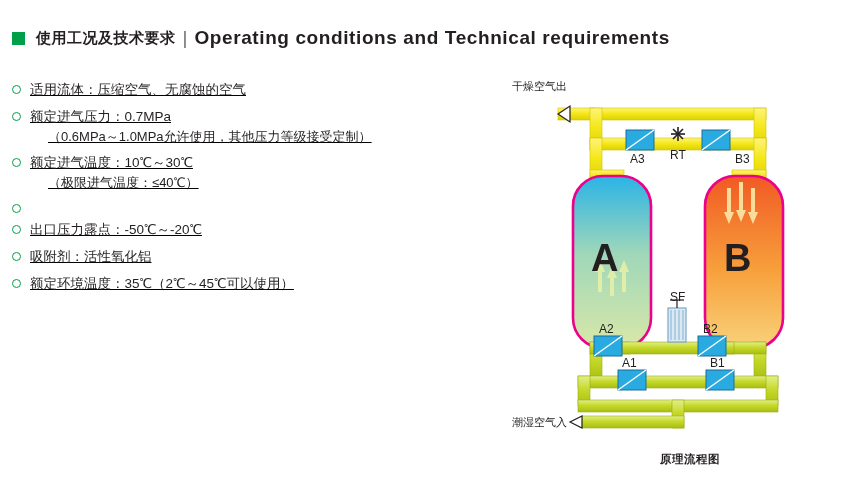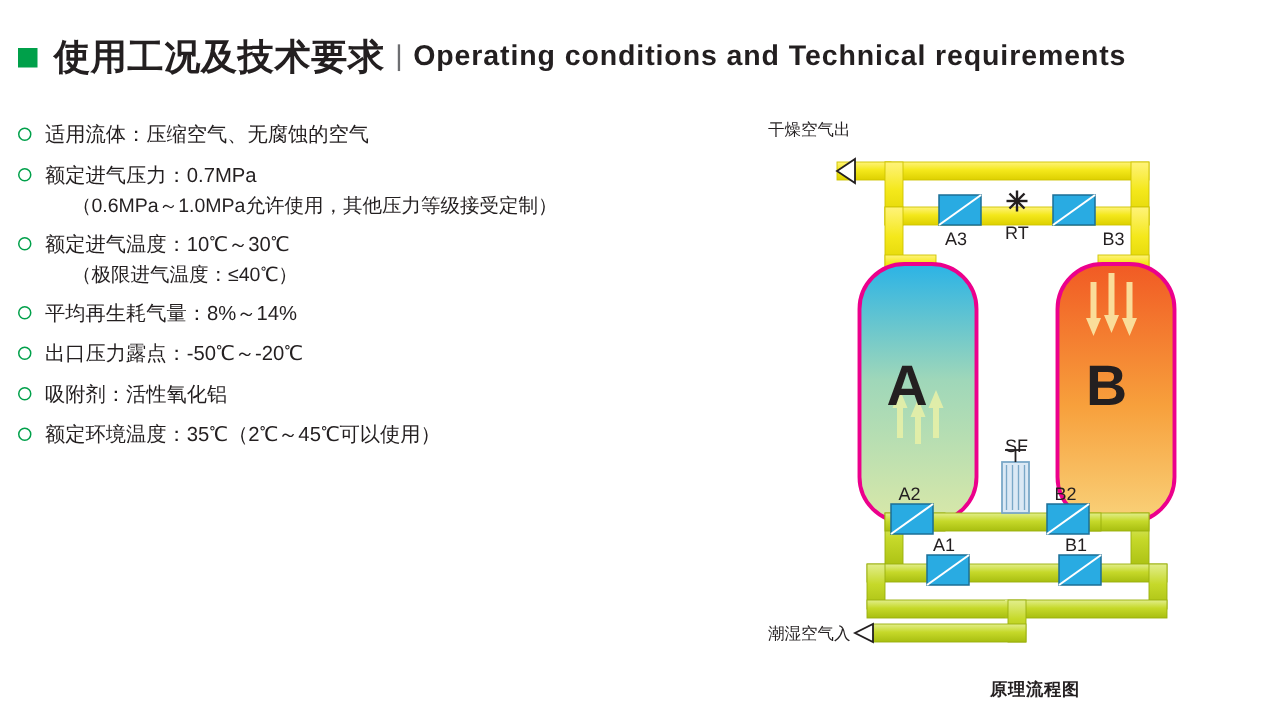--- a/index.html
+++ b/index.html
@@ -27,21 +27,21 @@
     box-sizing: border-box;
   }
   #header-bullet {
     width: 13px;
     height: 13px;
     background: #00a04a;
     margin-right: 11px;
     flex: none;
   }
   #header-cn {
-    font-size: 24px;
+    font-size: 15px;
     font-weight: bold;
     color: #231f20;
     letter-spacing: 0.5px;
   }
   #header-sep {
     font-size: 19px;
     color: #6d6e71;
     margin: 0 7px;
     font-weight: 300;
   }
@@ -50,20 +50,21 @@
     color: #231f20;
     letter-spacing: 0.6px;
     font-weight: 700;
   }
   
   #spec-list {
     position: absolute;
     left: 12px;
     top: 80px;
     width: 470px;
+    text-decoration: underline;
   }
   .spec-item {
     display: flex;
     align-items: flex-start;
     margin-bottom: 7px;
   }
   .spec-bullet {
     width: 9px;
     height: 9px;
     border: 1.6px solid #00a04a;
@@ -152,21 +153,20 @@
   <div class="spec-item">
     <span class="spec-bullet"></span>
     <span>
       <span class="spec-text">额定进气温度：10℃～30℃</span>
       <div class="spec-sub">（极限进气温度：≤40℃）</div>
     </span>
   </div>
 
   <div class="spec-item">
     <span class="spec-bullet"></span>
-    <span class="spec-text">平均再生耗气量：8%～14%</span>
   </div>
 
   <div class="spec-item">
     <span class="spec-bullet"></span>
     <span class="spec-text">出口压力露点：-50℃～-20℃</span>
   </div>
 
   <div class="spec-item">
     <span class="spec-bullet"></span>
     <span class="spec-text">吸附剂：活性氧化铝</span>

